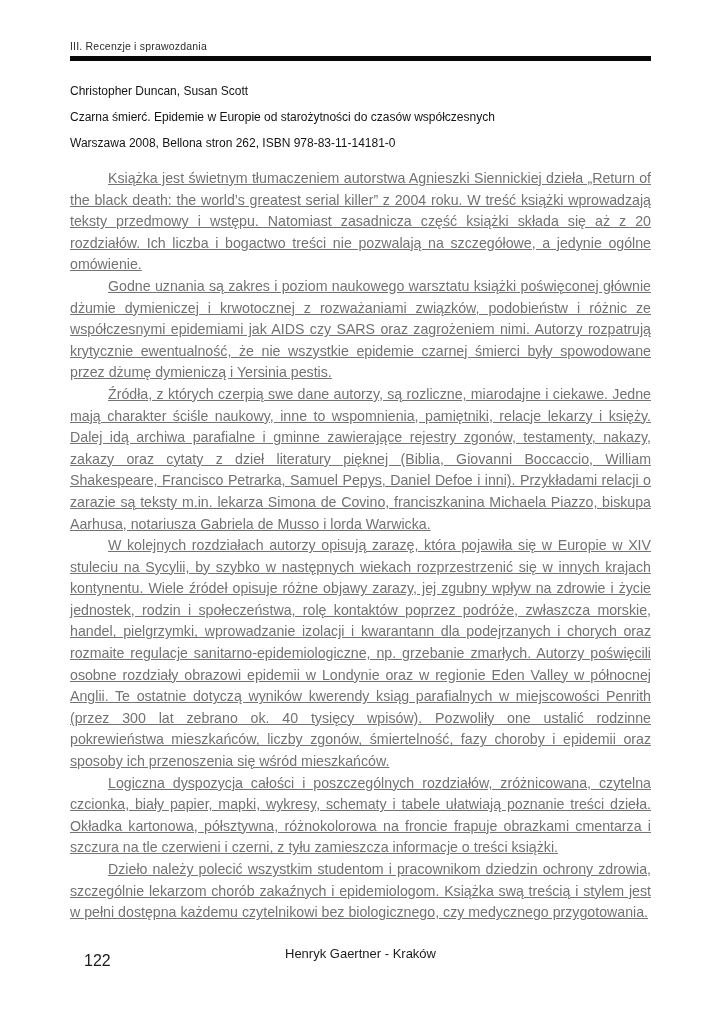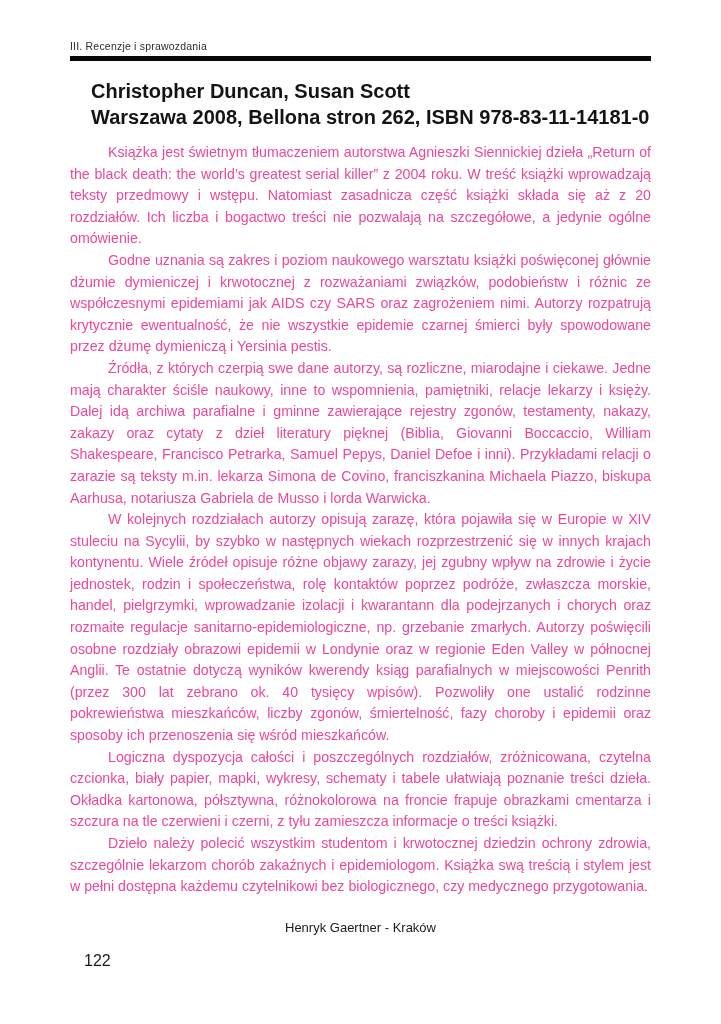--- a/index.html
+++ b/index.html
@@ -23,32 +23,32 @@
     letter-spacing: 0.2px;
     padding-bottom: 4px;
   }
   .head-rule {
     height: 5px;
     background: #070707;
     width: 100%;
   }
   .title-block {
     margin-top: 17px;
-    font-weight: bold;
-    font-size: 20px;
+    font-weight: normal;
+    font-size: 12px;
     line-height: 26px;
     color: #141414;
-    margin-left: 21px;
   }
   .body-text {
     margin-top: 12px;
     font-size: 14.2px;
     line-height: 21.6px;
     text-align: justify;
-    color: #ec4899;
+    color: #737373;
+    text-decoration: underline;
   }
   .para {
     text-indent: 38px;
   }
   .signature {
     margin-top: 22px;
     font-size: 13px;
     text-align: center;
     color: #1b1b1b;
   }
@@ -65,29 +65,30 @@
 
 <div class="page">
   <div class="content">
 
     <div class="running-head">III. Recenzje i sprawozdania</div>
 
     <div class="head-rule"></div>
 
     <div class="title-block">
       <div class="title-line">Christopher Duncan, Susan Scott</div>
+      <div class="title-line">Czarna śmierć. Epidemie w Europie od starożytności do czasów współczesnych</div>
       <div class="title-line">Warszawa 2008, Bellona stron 262, ISBN 978-83-11-14181-0</div>
     </div>
 
     <div class="body-text">
       <p class="para">Książka jest świetnym tłumaczeniem autorstwa Agnieszki Siennickiej dzieła „Return of the black death: the world’s greatest serial killer” z 2004 roku. W treść książki wprowadzają teksty przedmowy i wstępu. Natomiast zasadnicza część książki składa się aż z 20 rozdziałów. Ich liczba i bogactwo treści nie pozwalają na szczegółowe, a jedynie ogólne omówienie.</p>
       <p class="para">Godne uznania są zakres i poziom naukowego warsztatu książki poświęconej głównie dżumie dymieniczej i krwotocznej z rozważaniami związków, podobieństw i różnic ze współczesnymi epidemiami jak AIDS czy SARS oraz zagrożeniem nimi. Autorzy rozpatrują krytycznie ewentualność, że nie wszystkie epidemie czarnej śmierci były spowodowane przez dżumę dymieniczą i Yersinia pestis.</p>
       <p class="para">Źródła, z których czerpią swe dane autorzy, są rozliczne, miarodajne i ciekawe. Jedne mają charakter ściśle naukowy, inne to wspomnienia, pamiętniki, relacje lekarzy i księży. Dalej idą archiwa parafialne i gminne zawierające rejestry zgonów, testamenty, nakazy, zakazy oraz cytaty z dzieł literatury pięknej (Biblia, Giovanni Boccaccio, William Shakespeare, Francisco Petrarka, Samuel Pepys, Daniel Defoe i inni). Przykładami relacji o zarazie są teksty m.in. lekarza Simona de Covino, franciszkanina Michaela Piazzo, biskupa Aarhusa, notariusza Gabriela de Musso i lorda Warwicka.</p>
       <p class="para">W kolejnych rozdziałach autorzy opisują zarazę, która pojawiła się w Europie w XIV stuleciu na Sycylii, by szybko w następnych wiekach rozprzestrzenić się w innych krajach kontynentu. Wiele źródeł opisuje różne objawy zarazy, jej zgubny wpływ na zdrowie i życie jednostek, rodzin i społeczeństwa, rolę kontaktów poprzez podróże, zwłaszcza morskie, handel, pielgrzymki, wprowadzanie izolacji i kwarantann dla podejrzanych i chorych oraz rozmaite regulacje sanitarno-epidemiologiczne, np. grzebanie zmarłych. Autorzy poświęcili osobne rozdziały obrazowi epidemii w Londynie oraz w regionie Eden Valley w północnej Anglii. Te ostatnie dotyczą wyników kwerendy ksiąg parafialnych w miejscowości Penrith (przez 300 lat zebrano ok. 40 tysięcy wpisów). Pozwoliły one ustalić rodzinne pokrewieństwa mieszkańców, liczby zgonów, śmiertelność, fazy choroby i epidemii oraz sposoby ich przenoszenia się wśród mieszkańców.</p>
       <p class="para">Logiczna dyspozycja całości i poszczególnych rozdziałów, zróżnicowana, czytelna czcionka, biały papier, mapki, wykresy, schematy i tabele ułatwiają poznanie treści dzieła. Okładka kartonowa, półsztywna, różnokolorowa na froncie frapuje obrazkami cmentarza i szczura na tle czerwieni i czerni, z tyłu zamieszcza informacje o treści książki.</p>
-      <p class="para">Dzieło należy polecić wszystkim studentom i krwotocznej dziedzin ochrony zdrowia, szczególnie lekarzom chorób zakaźnych i epidemiologom. Książka swą treścią i stylem jest w pełni dostępna każdemu czytelnikowi bez biologicznego, czy medycznego przygotowania.</p>
+      <p class="para">Dzieło należy polecić wszystkim studentom i pracownikom dziedzin ochrony zdrowia, szczególnie lekarzom chorób zakaźnych i epidemiologom. Książka swą treścią i stylem jest w pełni dostępna każdemu czytelnikowi bez biologicznego, czy medycznego przygotowania.</p>
     </div>
 
     <div class="signature">Henryk Gaertner - Kraków</div>
   </div>
 
   <div class="page-number">122</div>
 </div>
 
 </body></html>

